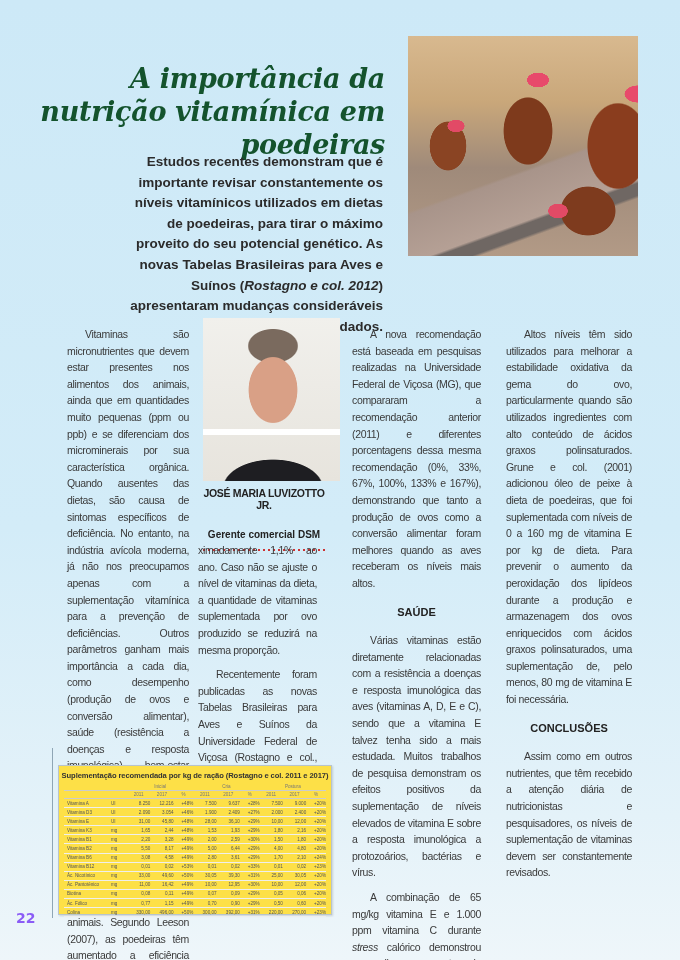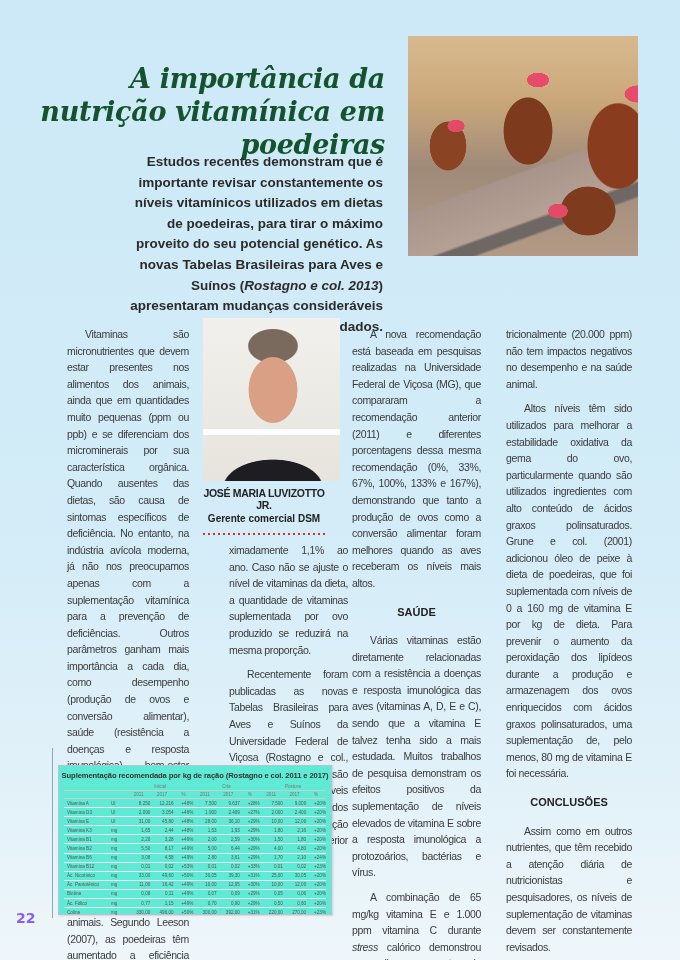--- a/index.html
+++ b/index.html
@@ -39,46 +39,46 @@
     position: absolute; font-family: "Liberation Sans", sans-serif;
     font-size: 10.5px; line-height: 16.6px; color: #3a3a3a;
     text-align: justify; letter-spacing: -0.35px;
   }
   .col p { margin: 8px; text-indent: 18px; }
   .col h4 {
     margin: 12px; text-align: center; font-size: 11px; line-height: 16.6px;
     font-weight: bold; color: #222; letter-spacing: 0;
   }
   .c1 { left: 59px; top: 318px; width: 138px; }
-  .c2 { left: 221px; top: 534px; width: 135px; }
+  .c2 { left: 190px; top: 534px; width: 135px; }
   .c3 { left: 344px; top: 318px; width: 145px; }
   .c4 { left: 498px; top: 318px; width: 142px; }
   .portrait-box { position: absolute; left: 203px; top: 318px; width: 122px; height: 208px; }
   .portrait {
     width: 137px; height: 163px;
     background:
       radial-gradient(ellipse 40px 54px at 70px 72px, #d9a086 60%, transparent 62%),
       radial-gradient(ellipse 44px 30px at 70px 28px, #7a6a5e 55%, transparent 58%),
       linear-gradient(180deg, transparent 68%, #fff 68%, #fff 72%, transparent 72%),
       radial-gradient(ellipse 70px 40px at 70px 170px, #1e1e22 70%, transparent 72%),
       linear-gradient(180deg, #f1f0ec 0%, #e7e4dd 100%);
   }
   .caption-name {
     margin-top: 6px; text-align: center; font-weight: bold; font-size: 10.5px;
     letter-spacing: -0.3px; color: #222;
   }
-  .caption-role { text-align: center; font-weight: bold; font-size: 10px; color: #222; margin-top: 2px; }
+  .caption-role { text-align: center; font-weight: bold; font-size: 10px; color: #222; margin-top: 18px; }
   .dots {
     margin-top: 9px; height: 2px;
     background-image: radial-gradient(circle 1px at 1px 1px, #c33 95%, transparent 100%);
     background-size: 5px 2px;
   }
   .table-box {
     position: absolute; left: 58px; top: 765px; width: 272px; height: 148px;
-    background: #5eead4; border: 1px solid #b8c4cc; box-shadow: 1px 1px 2px rgba(0,0,0,.15);
+    background: #fde047; border: 1px solid #b8c4cc; box-shadow: 1px 1px 2px rgba(0,0,0,.15);
     font-family: "Liberation Sans", sans-serif;
   }
   .table-title {
     text-align: center; font-size: 7.6px; font-weight: bold; color: #333;
     margin: 5px 0 3px 0; letter-spacing: -0.1px;
   }
   table { border-collapse: collapse; width: 262px; margin: 0 5px; font-size: 4.6px; color: #555; }
   th { font-weight: normal; color: #777; padding: 1px 0; border-bottom: 0.5px solid #ccc; }
   td { padding: 1.55px 0; text-align: right; border-bottom: 0.5px solid #eee; }
   td.n { text-align: left; padding-left: 3px; width: 44px; }
@@ -89,21 +89,21 @@
   }
   .vline { position: absolute; left: 52px; top: 748px; width: 1px; height: 170px; background: #8fa6b5; }
 </style>
 </head>
 <body>
 
 <h1 class="title">A importância da nutrição vitamínica em poedeiras</h1>
 
 <div class="photo-hens" role="img" title="Galinhas poedeiras em gaiolas junto ao comedouro"></div>
 
-<div class="intro"><span>Estudos recentes demonstram que é importante revisar constantemente os níveis vitamínicos utilizados em dietas de poedeiras, para tirar o máximo proveito do seu potencial genético. As novas Tabelas Brasileiras para Aves e Suínos (</span><i>Rostagno e col. 2013</i><span>) apresentaram mudanças consideráveis nos níveis recomendados.</span></div>
+<div class="intro"><span>Estudos recentes demonstram que é importante revisar constantemente os níveis vitamínicos utilizados em dietas de poedeiras, para tirar o máximo proveito do seu potencial genético. As novas Tabelas Brasileiras para Aves e Suínos (</span><i>Rostagno e col. 2012</i><span>) apresentaram mudanças consideráveis nos níveis recomendados.</span></div>
 
 <div class="col c1">
   <p>Vitaminas são micronutrientes que devem estar presentes nos alimentos dos animais, ainda que em quantidades muito pequenas (ppm ou ppb) e se diferenciam dos microminerais por sua característica orgânica. Quando ausentes das dietas, são causa de sintomas específicos de deficiência. No entanto, na indústria avícola moderna, já não nos preocupamos apenas com a suplementação vitamínica para a prevenção de deficiências. Outros parâmetros ganham mais importância a cada dia, como desempenho (produção de ovos e conversão alimentar), saúde (resistência a doenças e resposta imunológica), bem-estar animal e qualidade do produto final.</p>
   <h4>LUVIZOTTO</h4>
   <p>A nutrição deve acompanhar os avanços genéticos para garantir a expressão do potencial dos animais. Segundo Leeson (2007), as poedeiras têm aumentado a eficiência alimentar na taxa de apro-</p>
 </div>
 
 <div class="portrait-box">
   <div class="portrait"></div>
   <div class="caption-name">JOSÉ MARIA LUVIZOTTO JR.</div>
@@ -119,21 +119,20 @@
 <div class="col c3">
   <p>A nova recomendação está baseada em pesquisas realizadas na Universidade Federal de Viçosa (MG), que compararam a recomendação anterior (2011) e diferentes porcentagens dessa mesma recomendação (0%, 33%, 67%, 100%, 133% e 167%), demonstrando que tanto a produção de ovos como a conversão alimentar foram melhores quando as aves receberam os níveis mais altos.</p>
   <h4>SAÚDE</h4>
   <p>Várias vitaminas estão diretamente relacionadas com a resistência a doenças e resposta imunológica das aves (vitaminas A, D, E e C), sendo que a vitamina E talvez tenha sido a mais estudada. Muitos trabalhos de pesquisa demonstram os efeitos positivos da suplementação de níveis elevados de vitamina E sobre a resposta imunológica a protozoários, bactérias e vírus.</p>
   <p><span>A combinação de 65 mg/kg vitamina E e 1.000 ppm vitamina C durante </span><i>stress</i><span> calórico demonstrou as melhores respostas de proliferação de linfócitos, indicando uma importante função da vitamina E para a manutenção da saúde de podeiras (Puthpongsiripom e col., 2001).</span></p>
   <h4><span>QUALIDADE</span><br></h4>
 
 </div>
 
 <div class="col c4">
-  <p style="text-indent:0">tricionalmente (20.000 ppm) não tem impactos negativos no desempenho e na saúde animal.</p>
   <p>Altos níveis têm sido utilizados para melhorar a estabilidade oxidativa da gema do ovo, particularmente quando são utilizados ingredientes com alto conteúdo de ácidos graxos polinsaturados. Grune e col. (2001) adicionou óleo de peixe à dieta de poedeiras, que foi suplementada com níveis de 0 a 160 mg de vitamina E por kg de dieta. Para prevenir o aumento da peroxidação dos lipídeos durante a produção e armazenagem dos ovos enriquecidos com ácidos graxos polinsaturados, uma suplementação de, pelo menos, 80 mg de vitamina E foi necessária.</p>
   <h4>CONCLUSÕES</h4>
   <p>Assim como em outros nutrientes, que têm recebido a atenção diária de nutricionistas e pesquisadores, os níveis de suplementação de vitaminas devem ser constantemente revisados.</p>
 
 </div>
 
 <div class="vline"></div>
 
 <div class="table-box">
   <div class="table-title">Suplementação recomendada por kg de ração (Rostagno e col. 2011 e 2017)</div>

